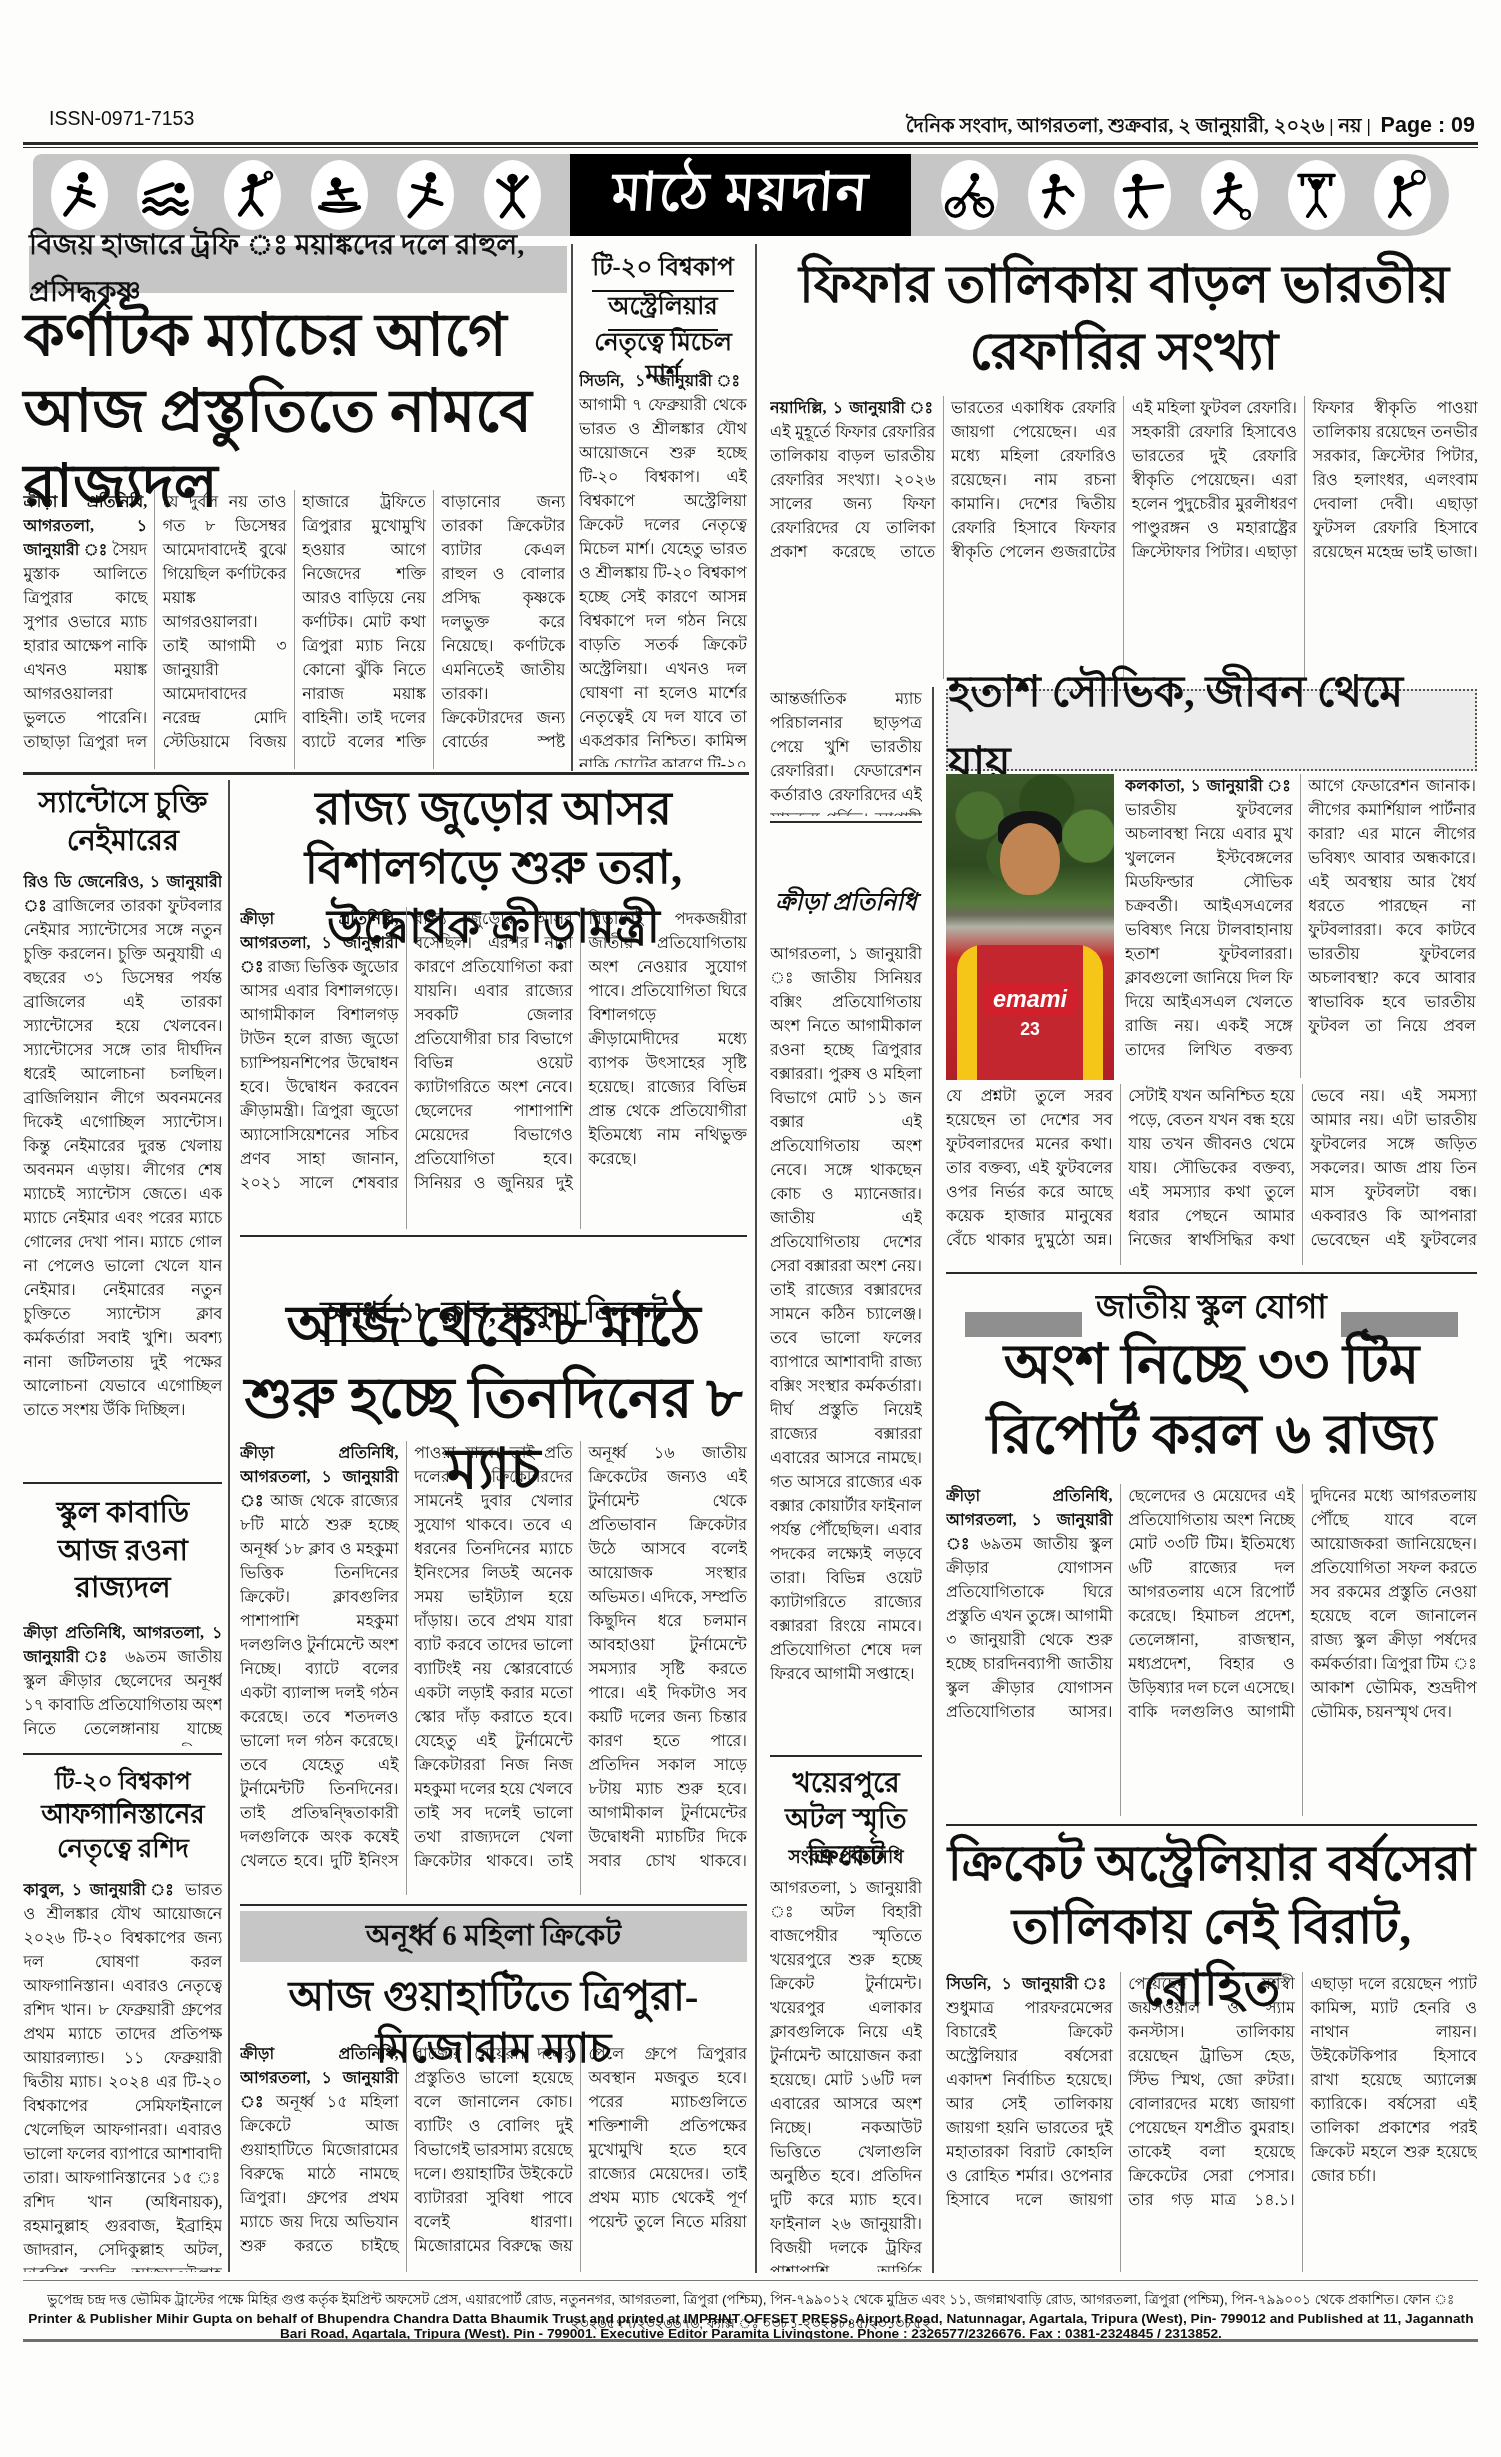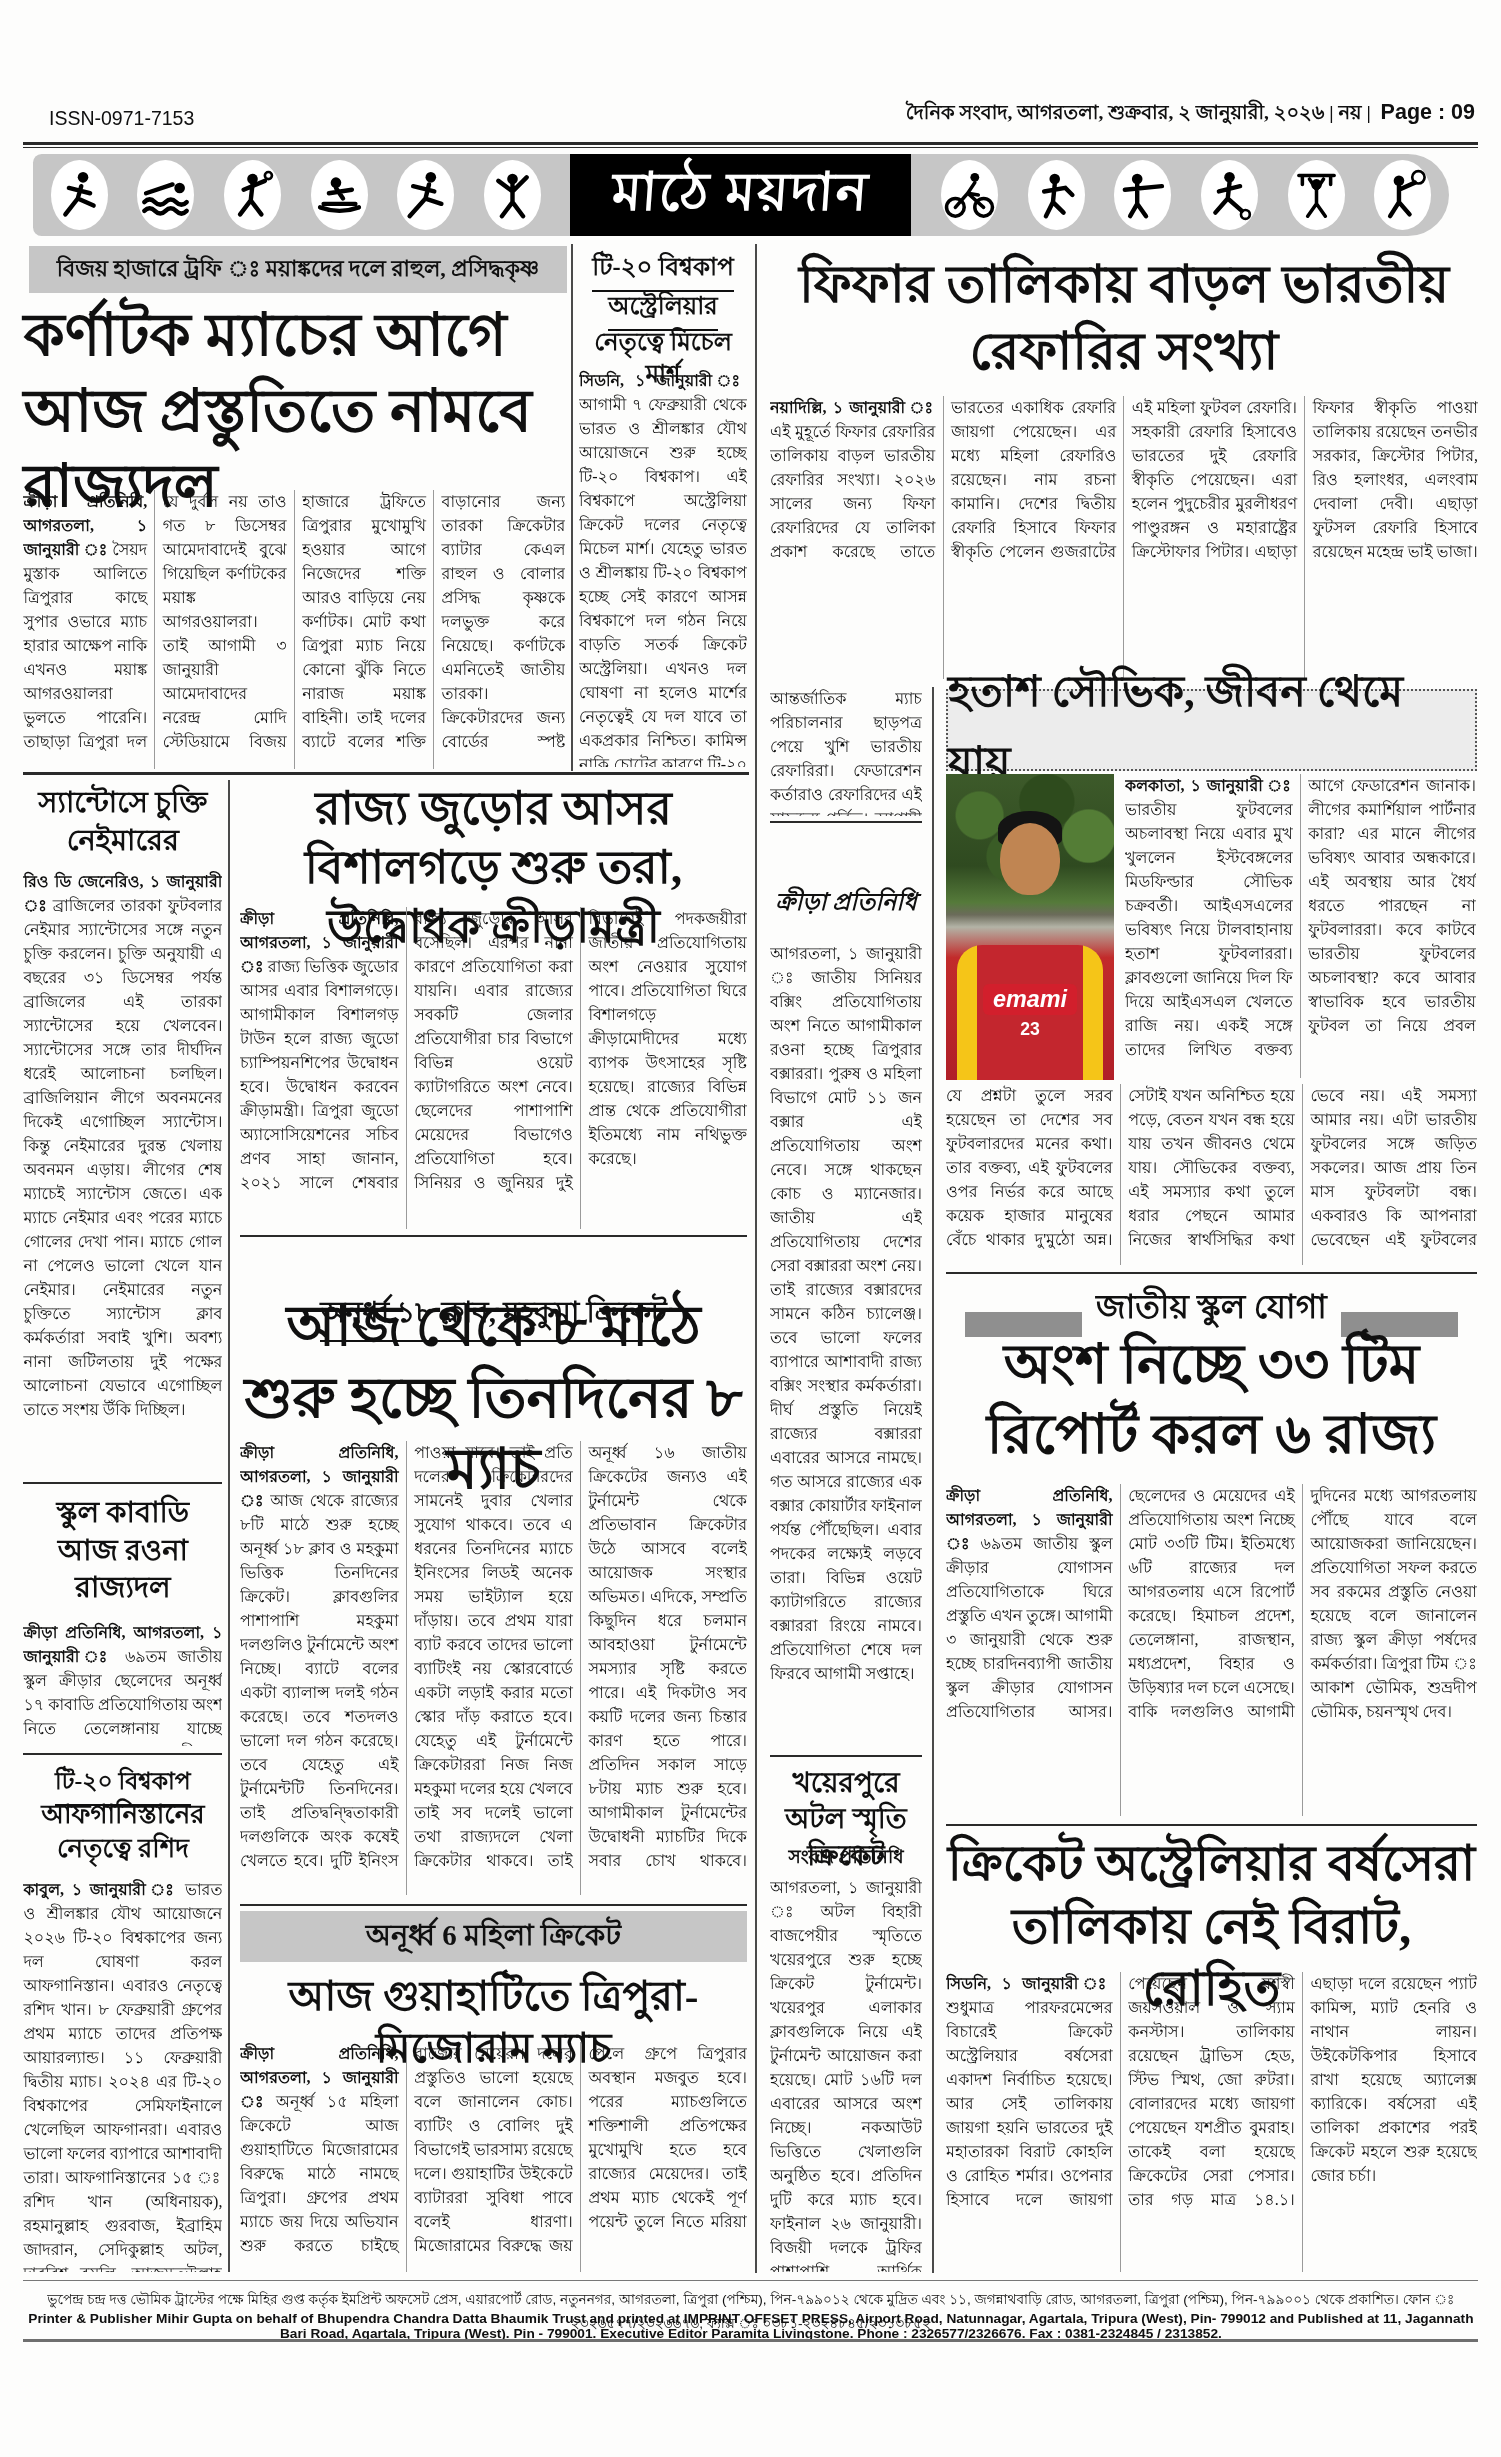--- a/index.html
+++ b/index.html
@@ -9,21 +9,21 @@
   .hdr-small{font-family:"Liberation Sans","DejaVu Sans",sans-serif;font-size:19.5px;}
   .rule-h{position:absolute;background:#2a2a2a;}
   .rule-v{position:absolute;background:#4a4a4a;width:2px;}
   .strip{position:absolute;background:#c6c6c6;border-radius:9.8px 47px 47px 9.8px;
          display:flex;align-items:center;justify-content:space-between;padding:0 17.6px;box-sizing:border-box;}
   .picto{width:57px;height:70px;background:#ffffff;border-radius:50%;display:flex;align-items:center;justify-content:center;flex:0 0 auto;}
   .picto svg{width:53px;height:62px;}
   .banner-box{background:#000;height:82px;display:flex;align-items:center;justify-content:center;flex:0 0 341px;}
   .banner-title{color:#fff;font-size:53px;font-weight:bold;transform:skewX(-4deg);letter-spacing:2px;}
   .strap{background:#c6c6c6;display:flex;align-items:center;justify-content:center;
-         font-weight:bold;font-size:22px;}
+         font-weight:bold;font-size:28px;}
   .headline{font-weight:bold;line-height:1.28;}
   .center{text-align:center;}
   .cols{column-gap:15.6px;column-rule:1px solid #9a9a9a;text-align:justify;overflow:hidden;
         font-size:16px;line-height:1.5;}
   .cols3{column-count:3;}
   .cols4{column-count:4;}
   .cols2{column-count:2;}
   .byl{font-weight:bold;}
   .byl::after{content:" ";}
   .mini-head{font-weight:bold;text-align:center;line-height:1.3;}
@@ -50,21 +50,21 @@
            font-size:23.4px;padding:2px 9.8px;border-radius:5.9px;font-family:"Liberation Sans",sans-serif;}
   .jnum{color:#fff;font-weight:bold;font-size:17.6px;font-family:"Liberation Sans",sans-serif;margin-top:3.9px;}
   .foot{font-family:"Liberation Sans","DejaVu Sans",sans-serif;text-align:center;}
 </style>
 </head>
 <body>
 
 <div class="page">
 
   <div class="abs hdr-small" style="left:49px;top:107px;">ISSN-0971-7153</div>
-  <div class="abs" style="right:27px;top:98px;display:flex;gap:9.8px;align-items:baseline;">
+  <div class="abs" style="right:27px;top:111px;display:flex;gap:9.8px;align-items:baseline;">
     <span style="font-size:19.5px;font-weight:bold;">দৈনিক সংবাদ, আগরতলা, শুক্রবার, ২ জানুয়ারী, ২০২৬ | নয় |</span>
     <span class="hdr-small" style="font-weight:bold;font-size:21.5px;">Page : 09</span>
   </div>
   <div class="rule-h" style="left:23.4px;top:142px;width:1455px;height:2.9px;"></div>
   <div class="rule-h" style="left:23.4px;top:147px;width:1455px;height:1px;"></div>
 
   <div class="strip" style="left:33px;top:154px;width:1416px;height:82px;">
     <span class="picto">
         <svg viewBox="0 0 60 60">
           <circle cx="34" cy="10" r="6" fill="#000"></circle>

